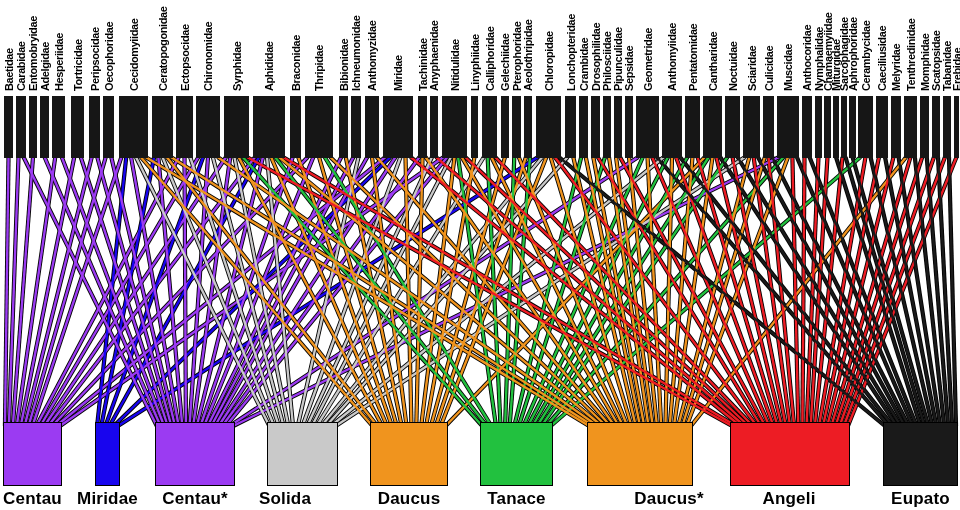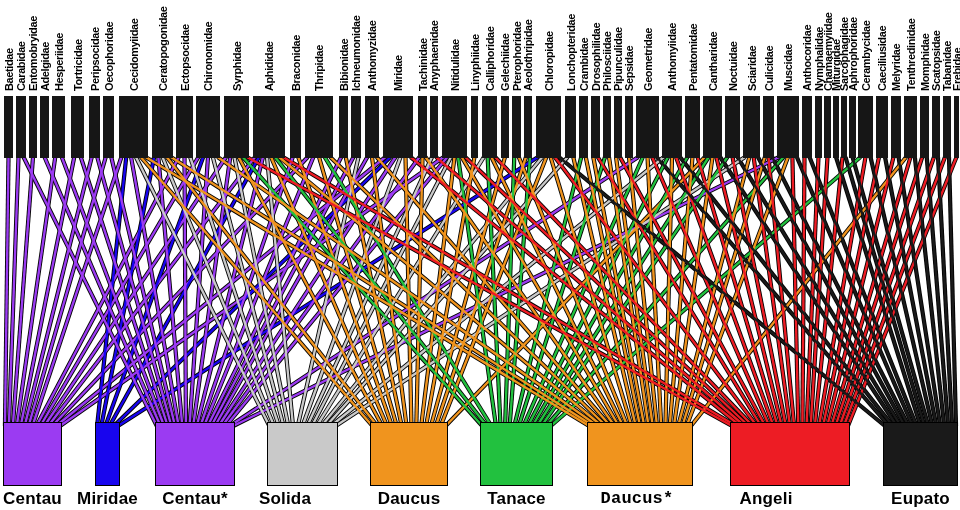--- a/index.html
+++ b/index.html
@@ -475,19 +475,19 @@
       <div class="boxlabel" style="left: 42.5px; top: 489px;">Miridae</div>
       <div class="box" style="left: 155px; top: 422px; width: 80px; height: 64px; background: rgb(155, 59, 242);"></div>
       <div class="boxlabel" style="left: 130px; top: 489px;">Centau*</div>
       <div class="box" style="left: 267px; top: 422px; width: 71px; height: 64px; background: rgb(201, 201, 201);"></div>
       <div class="boxlabel" style="left: 220px; top: 489px;">Solida</div>
       <div class="box" style="left: 370px; top: 422px; width: 78px; height: 64px; background: rgb(240, 148, 30);"></div>
       <div class="boxlabel" style="left: 344px; top: 489px;">Daucus</div>
       <div class="box" style="left: 480px; top: 422px; width: 73px; height: 64px; background: rgb(34, 193, 63);"></div>
       <div class="boxlabel" style="left: 451.5px; top: 489px; text-align: center;">Tanace</div>
       <div class="box" style="left: 587px; top: 422px; width: 106px; height: 64px; background: rgb(240, 148, 30);"></div>
-      <div class="boxlabel" style="left: 572px; top: 489px; font-family: Liberation Mono, monospace;">Daucus*</div>
+      <div class="boxlabel" style="left: 604px; top: 489px;">Daucus*</div>
       <div class="box" style="left: 730px; top: 422px; width: 120px; height: 64px; background: rgb(237, 28, 36);"></div>
-      <div class="boxlabel" style="left: 701px; top: 489px;">Angeli</div>
+      <div class="boxlabel" style="left: 724px; top: 489px;">Angeli</div>
       <div class="box" style="left: 883px; top: 422px; width: 75px; height: 64px; background: rgb(26, 26, 26);"></div>
       <div class="boxlabel" style="left: 855.5px; top: 489px;">Eupato</div>
     </div>
 </div>
 
 </body></html>

